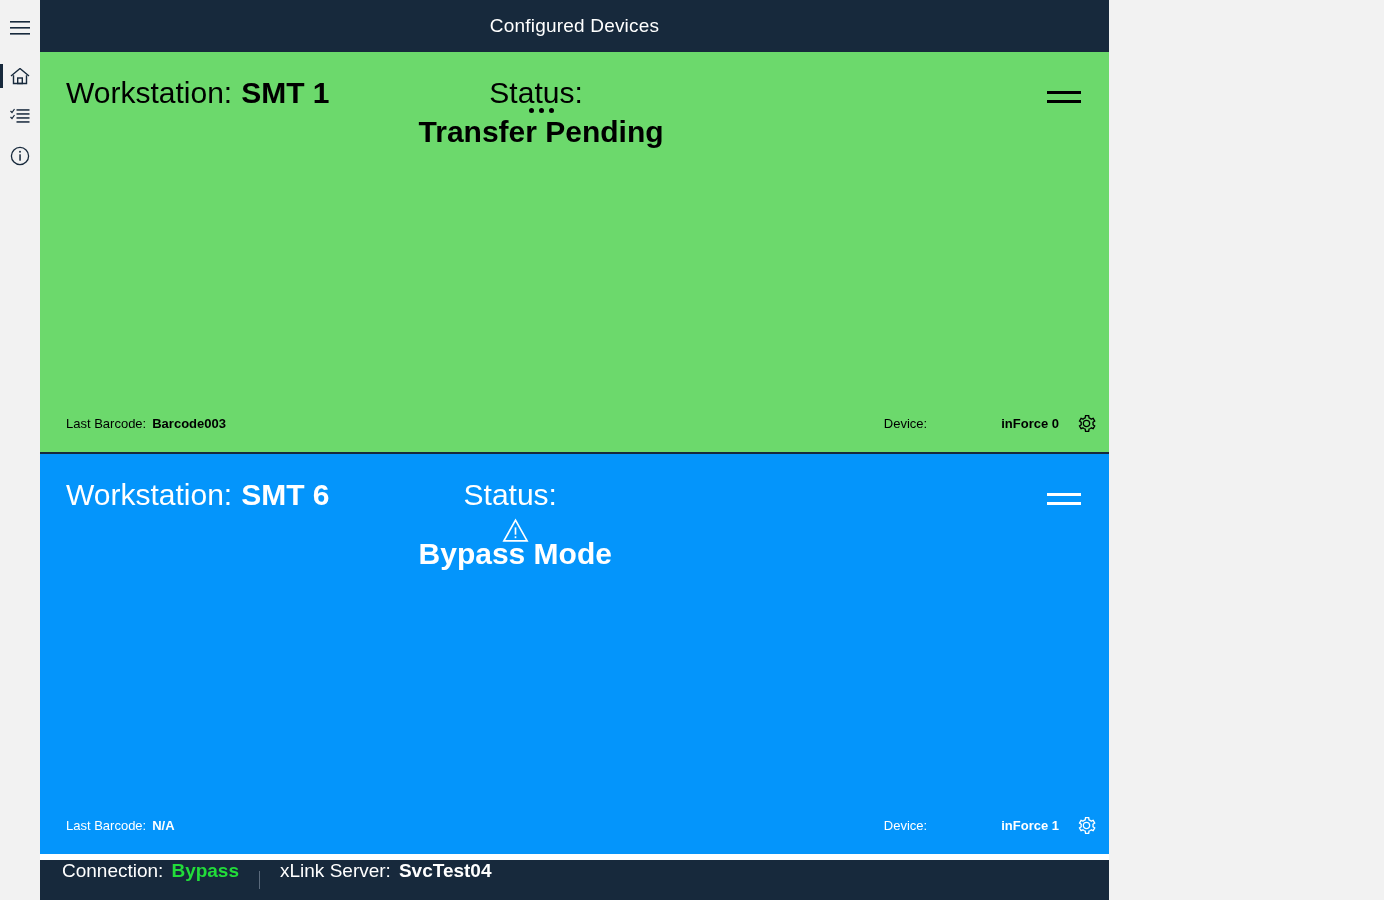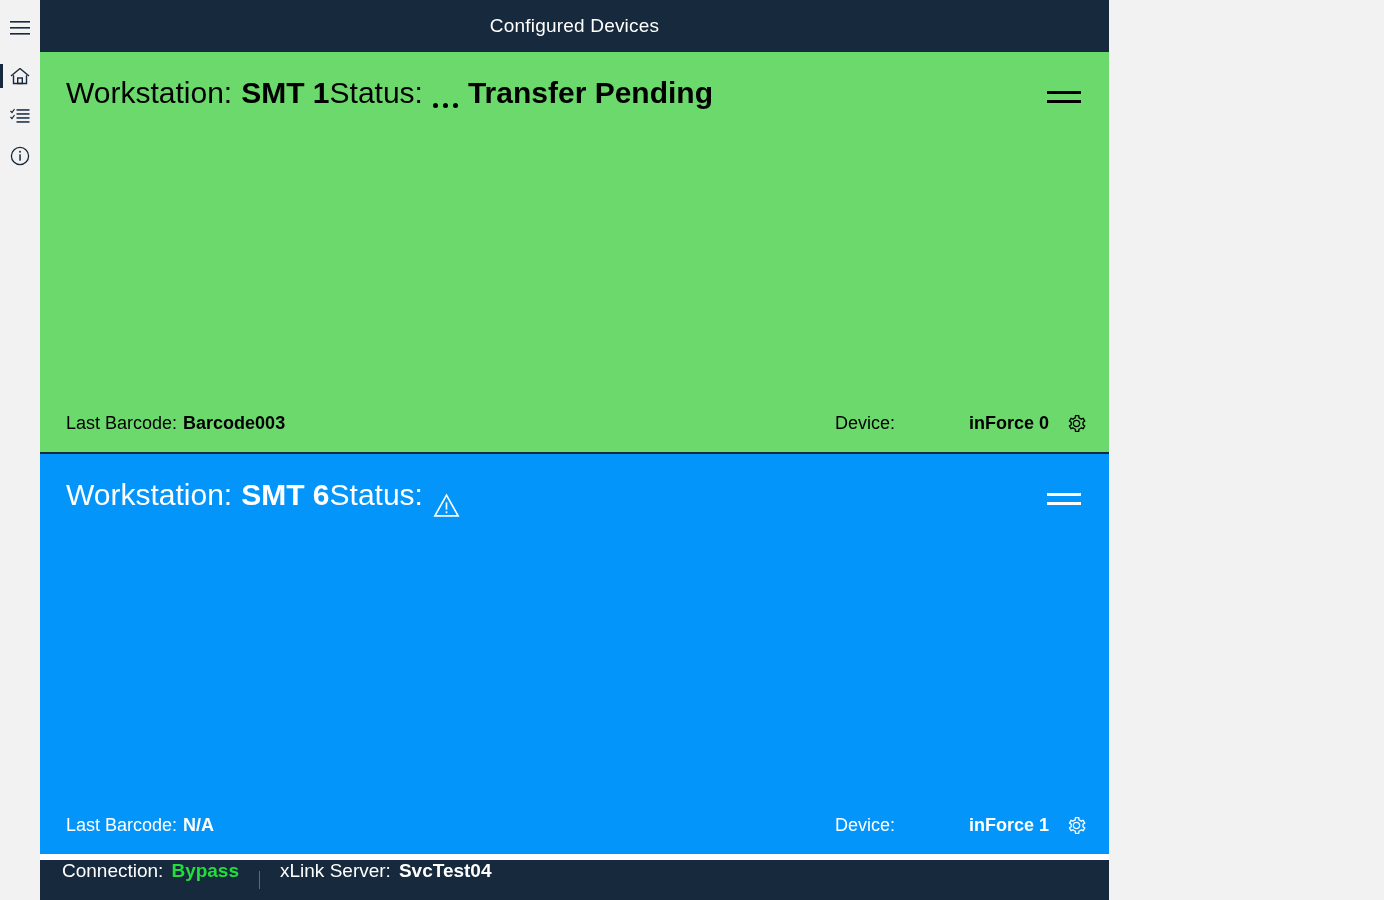--- a/index.html
+++ b/index.html
@@ -110,23 +110,25 @@
     display: flex;
     align-items: baseline;
     font-size: 30px;
     white-space: nowrap;
   }
   .ws-label { font-weight: 400; }
   .ws-value { font-weight: 700; margin-left: 9px; }
 
   .status-block {
     display: flex;
-    align-items: flex-end;
+    align-items: center;
     font-size: 30px;
     white-space: nowrap;
+    margin-left: 79px;
+    flex-direction: column;
   }
   .status-label { font-weight: 400; }
   .status-icon {
     margin-left: 10px;
     display: inline-flex;
     align-items: center;
     position: relative;
     top: 2px;
   }
   .status-value { font-weight: 700; margin-left: 10px; }
@@ -156,22 +158,22 @@
     height: 3px;
     width: 34px;
     background: currentColor;
   }
 
   .card-spacer { flex: 1; }
 
   .card-foot {
     display: flex;
     align-items: center;
-    padding: 0 22px 18px 26px;
-    font-size: 18px;
+    padding: 0 12px 18px 26px;
+    font-size: 13px;
   }
   .foot-left { display: flex; align-items: baseline; }
   .foot-label { font-weight: 400; }
   .foot-value { font-weight: 700; margin-left: 6px; }
 
   .foot-right {
     margin-left: auto;
     display: flex;
     align-items: center;
   }
@@ -327,20 +329,21 @@
 
           <div class="status-block">
             <span class="status-label">Status:</span>
             <span class="status-icon">
               <svg width="27" height="25" viewBox="0 0 26 24" style="position:relative;top:4px;">
                 <path d="M13 2 L24.2 22 L1.8 22 Z" fill="none" stroke="#ffffff" stroke-width="1.6" stroke-linejoin="miter"></path>
                 <rect x="12.2" y="9" width="1.6" height="7" fill="#ffffff"></rect>
                 <rect x="12.2" y="17.6" width="1.6" height="1.8" fill="#ffffff"></rect>
               </svg>
             </span>
+            <span class="status-value">Bypass Mode</span>
           </div>
 
           <div class="collapse-btn">
             <span></span>
               <span></span>
           </div>
         </div>
 
         <div class="card-spacer"></div>
 

